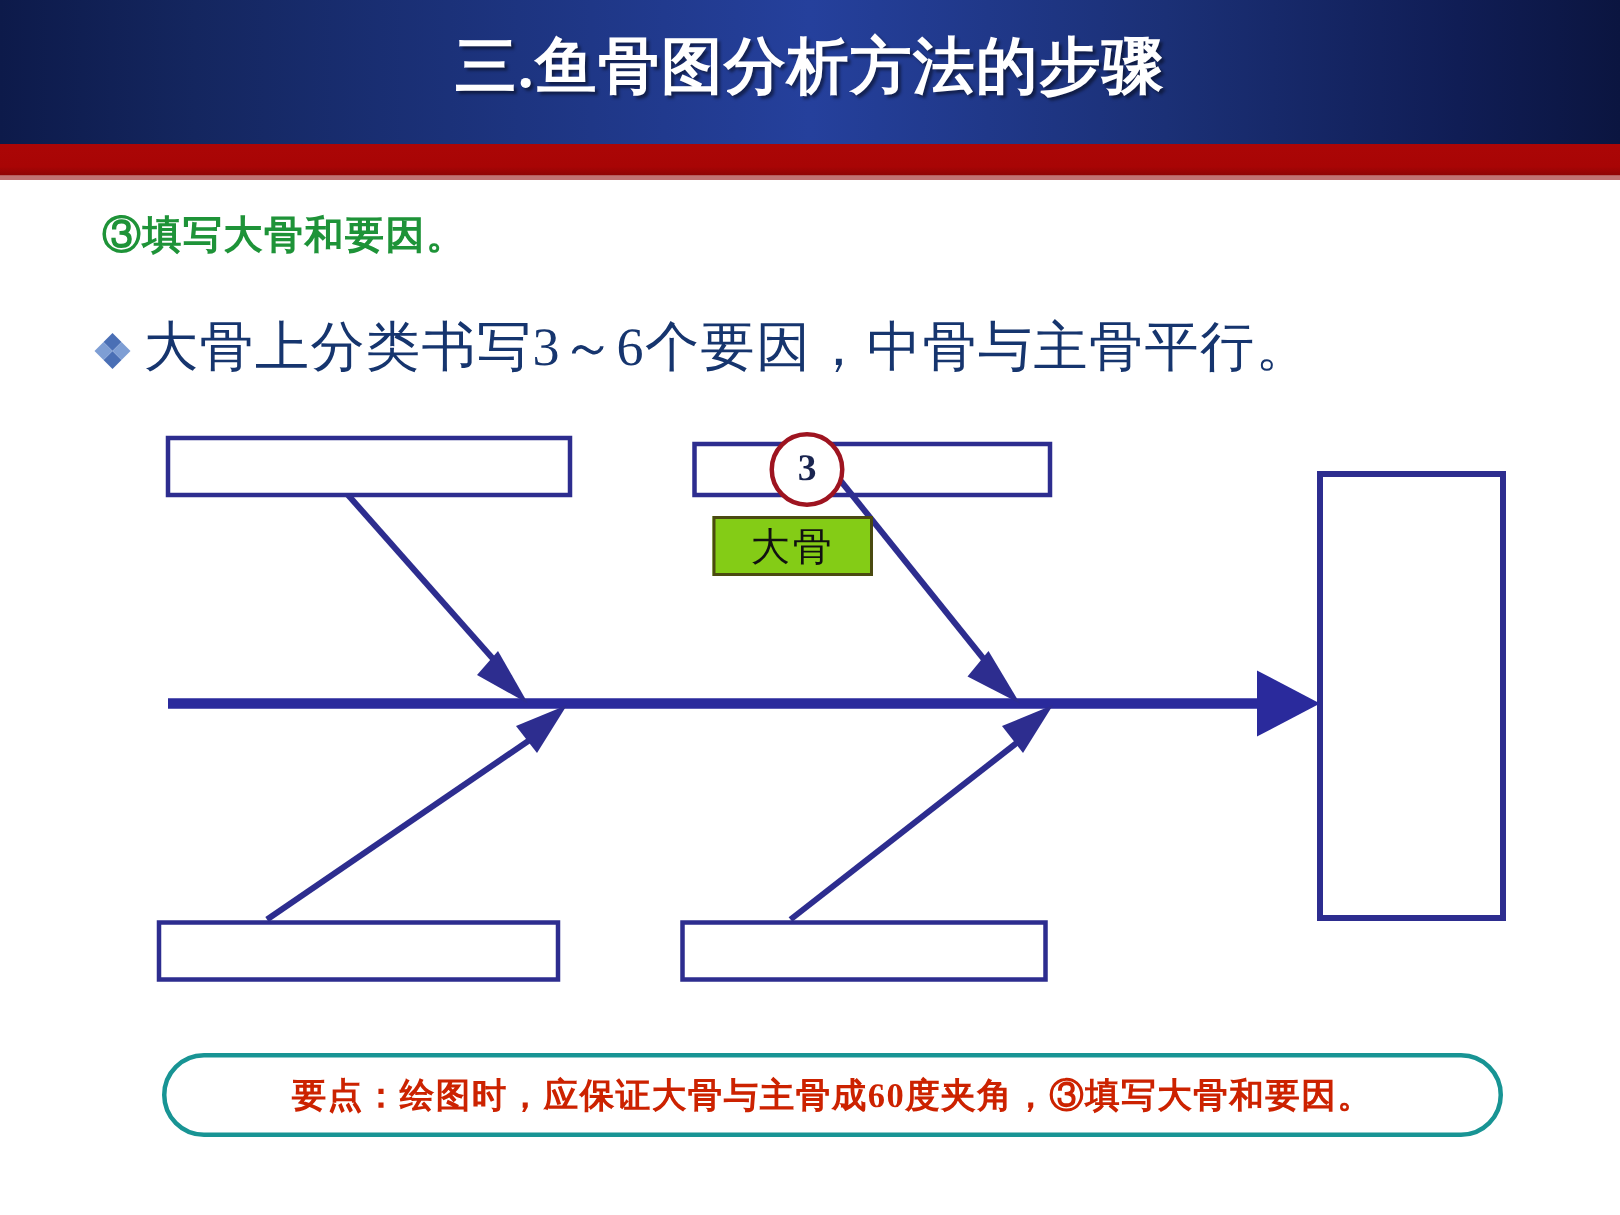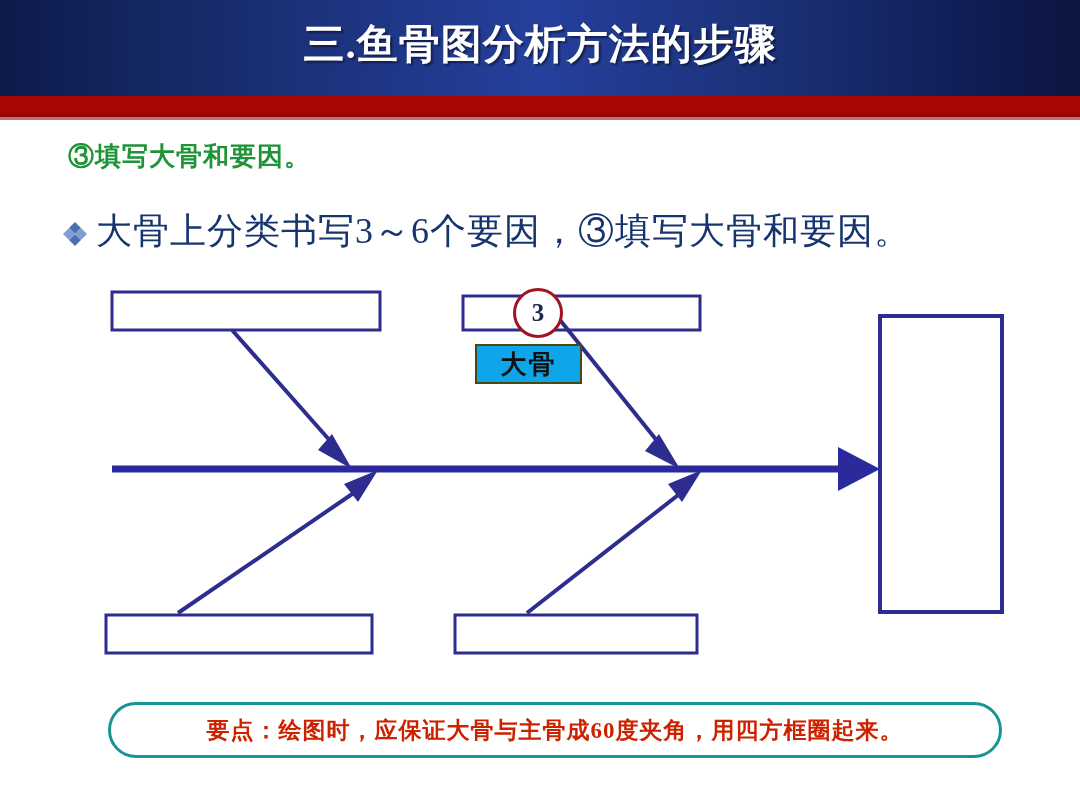--- a/index.html
+++ b/index.html
@@ -100,28 +100,28 @@
     height: 420px;
   }
   .diagram svg { display: block; }
 
   
   .yellow-box {
     position: absolute;
     left: 475px; top: 344px;
     width: 107px;
     height: 40px;
-    background: #0ea5e9;
+    background: #84cc16;
     border: 2px solid #4a4a10;
     box-sizing: border-box;
     display: flex;
     align-items: center;
     justify-content: center;
     font-size: 26px;
-    font-weight: bold;
+    font-weight: normal;
     color: #111111;
     letter-spacing: 2px;
   }
 
   .circle-num {
     position: absolute;
     left: 513px; top: 288px;
     width: 50px;
     height: 50px;
     border: 3px solid #9e1420;
@@ -170,21 +170,21 @@
 
 <div class="bullet-line">
   <span class="bullet-diamond">
     <svg width="26" height="26" viewBox="0 0 26 26">
       <polygon points="13,1 19,7 13,13 7,7" fill="#4a6fb5"></polygon>
       <polygon points="13,13 19,19 13,25 7,19" fill="#4a6fb5"></polygon>
       <polygon points="1,13 7,7 13,13 7,19" fill="#7e9ed4"></polygon>
       <polygon points="25,13 19,19 13,13 19,7" fill="#7e9ed4"></polygon>
     </svg>
   </span>
-  <span class="bullet-text">大骨上分类书写3～6个要因，③填写大骨和要因。</span>
+  <span class="bullet-text">大骨上分类书写3～6个要因，中骨与主骨平行。</span>
 </div>
 
 <div class="diagram">
   <svg width="1080" height="420" viewBox="0 0 1080 420">
 
     <rect x="112" y="22" width="268" height="38" fill="#ffffff" stroke="#2d2d8f" stroke-width="3"></rect>
 
     <rect x="463" y="26" width="237" height="34" fill="#ffffff" stroke="#2d2d8f" stroke-width="3"></rect>
 
     <rect x="106" y="345" width="266" height="38" fill="#ffffff" stroke="#2d2d8f" stroke-width="3"></rect>
@@ -209,14 +209,14 @@
     <line x1="527" y1="343" x2="682" y2="222" stroke="#2d2d8f" stroke-width="4"></line>
     <polygon points="702,200 668,214 682,232" fill="#2d2d8f"></polygon>
   </svg>
 </div>
 
 <div class="circle-num">3</div>
 
 <div class="yellow-box">大骨</div>
 
 <div class="note-box">
-  <span class="note-text">要点：绘图时，应保证大骨与主骨成60度夹角，用四方框圈起来。</span>
+  <span class="note-text">要点：绘图时，应保证大骨与主骨成60度夹角，③填写大骨和要因。</span>
 </div>
 
 </body></html>

